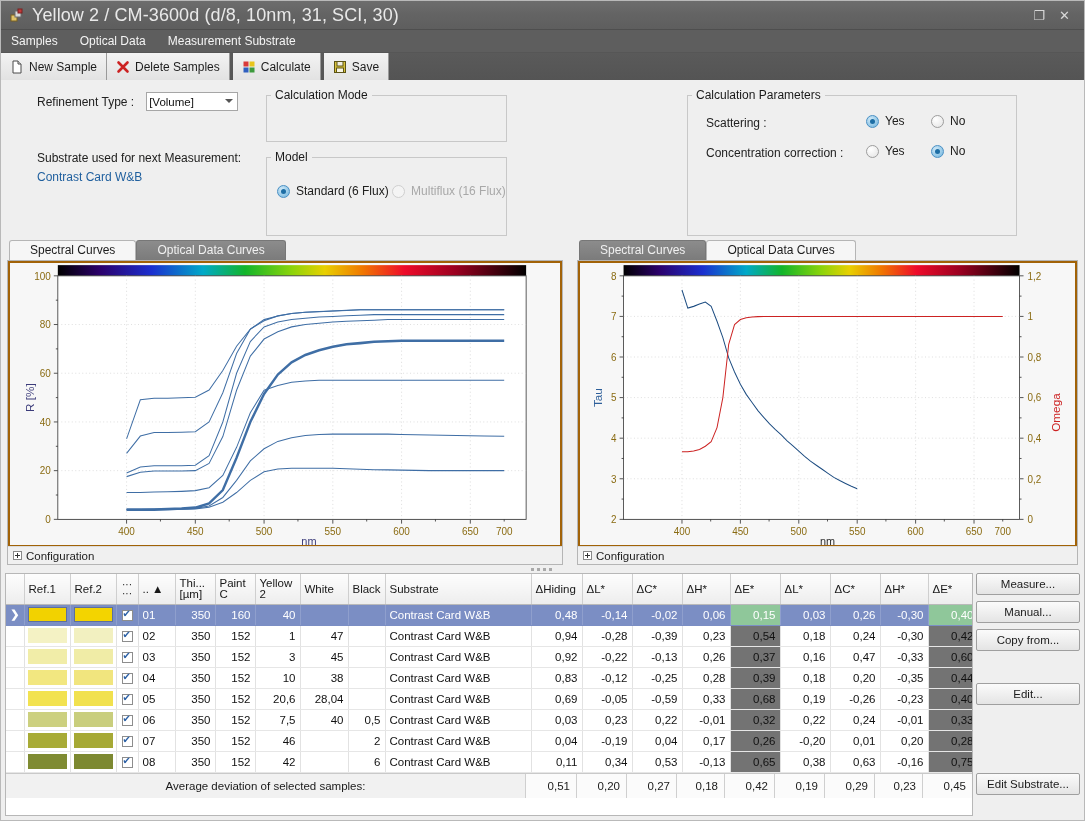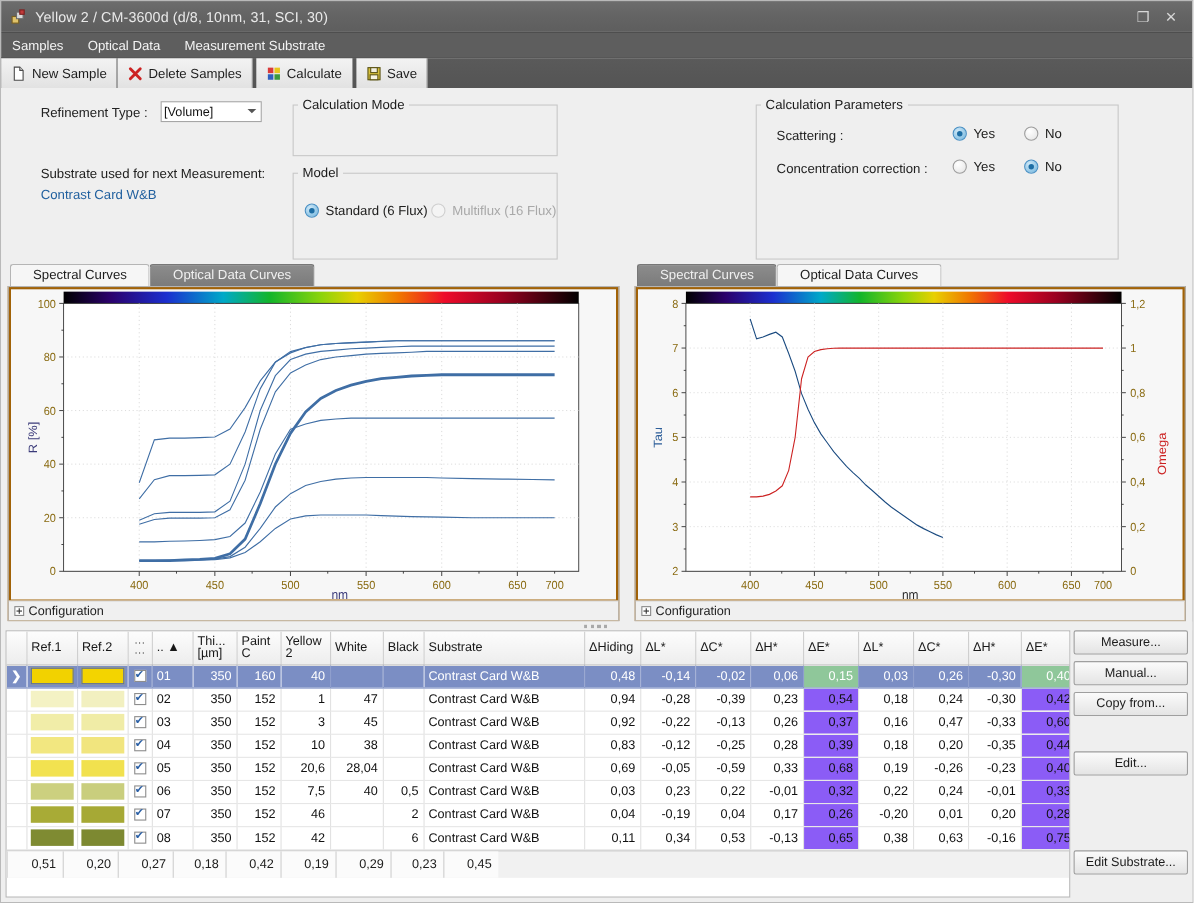--- a/index.html
+++ b/index.html
@@ -15,21 +15,21 @@
   .window { width:1085px; height:821px; position:relative;
             border:1px solid #b9b9b9; background:#efefef; overflow:hidden; }
 
   
   .titlebar {
     height:29px; background:linear-gradient(#6d6d6d,#646464 45%,#5e5e5e);
     display:flex; align-items:center; padding:0 4px 0 8px; color:#f2f2f2;
     border-bottom:1px solid #4e4e4e;
   }
   .titlebar .app-icon { width:16px; height:16px; margin-right:7px; position:relative; }
-  .title-text { font-size:13px; color:#e9e9e9; letter-spacing:.1px; flex:1;}
+  .title-text { font-size:18px; color:#e9e9e9; letter-spacing:.1px; flex:1;}
   .wbtns { display:flex; gap:14px; padding-right:10px; }
   .wbtn { color:#d8d8d8; font-size:13px; line-height:13px; cursor:default; }
 
   
   .menubar {
     height:23px; background:#5e5e5e; display:flex; align-items:center;
     padding-left:10px; gap:22px; color:#f4f4f4; font-size:12px;
     border-bottom:1px solid #565656;
   }
   .menubar span { cursor:default; }
@@ -108,21 +108,21 @@
     font-weight:normal; color:#171717; padding:2px 4px; height:30px;
     vertical-align:middle; text-align:left; font-size:11.5px;
   }
   table.grid td {
     border-right:1px solid #e2e2e2; border-bottom:1px solid #e6e6e6;
     padding:2px 4px; height:21px; color:#111; white-space:nowrap; overflow:hidden;
   }
   td.r { text-align:right; }
   tr.sel td { background:#7b8ec4; color:#fff; border-right-color:#8f9fcd; border-bottom-color:#7b8ec4;}
   tr.sel td.green { background:#8fc79a; color:#fff; }
-  td.green { background:#8b5cf6; }
+  td.green { background:#737373; }
   .swatch { display:block; width:100%; height:15px; }
   .cbx { width:11px;height:11px;border:1px solid #8d8d8d;background:#fff;display:inline-block;
          position:relative; vertical-align:middle; }
   .cbx:after{ content:'\2714'; position:absolute; left:0px; top:-3px; font-size:10px; color:#2a5fa5; }
   .rowmark { color:#333; font-weight:bold; font-size:11px; }
   .footer-row { display:flex; align-items:center; height:25px;
                 border-top:1px solid #c9c9c9; background:#f1f1f1; font-size:11.5px; }
   .footer-label { flex:1; text-align:center; color:#1a1a1a; }
   .footer-cell { border-left:1px solid #cfcfcf; height:100%; display:flex;
                  align-items:center; justify-content:flex-end; padding-right:6px;
@@ -767,20 +767,21 @@
                 <td class="r green">0,65</td>
                 <td class="r">0,38</td>
                 <td class="r">0,63</td>
                 <td class="r">-0,16</td>
                 <td class="r green">0,75</td>
               </tr>
             </tbody>
         </table>
 
         <div class="footer-row" id="footer-row">
+            <div class="footer-label">Average deviation of selected samples:</div>
             <div class="footer-cell" style="width: 51px;">0,51</div>
             <div class="footer-cell" style="width: 50px;">0,20</div>
             <div class="footer-cell" style="width: 50px;">0,27</div>
             <div class="footer-cell" style="width: 48px;">0,18</div>
             <div class="footer-cell" style="width: 50px;">0,42</div>
             <div class="footer-cell" style="width: 50px;">0,19</div>
             <div class="footer-cell" style="width: 50px;">0,29</div>
             <div class="footer-cell" style="width: 48px;">0,23</div>
             <div class="footer-cell" style="width: 50px;">0,45</div>
           </div>

